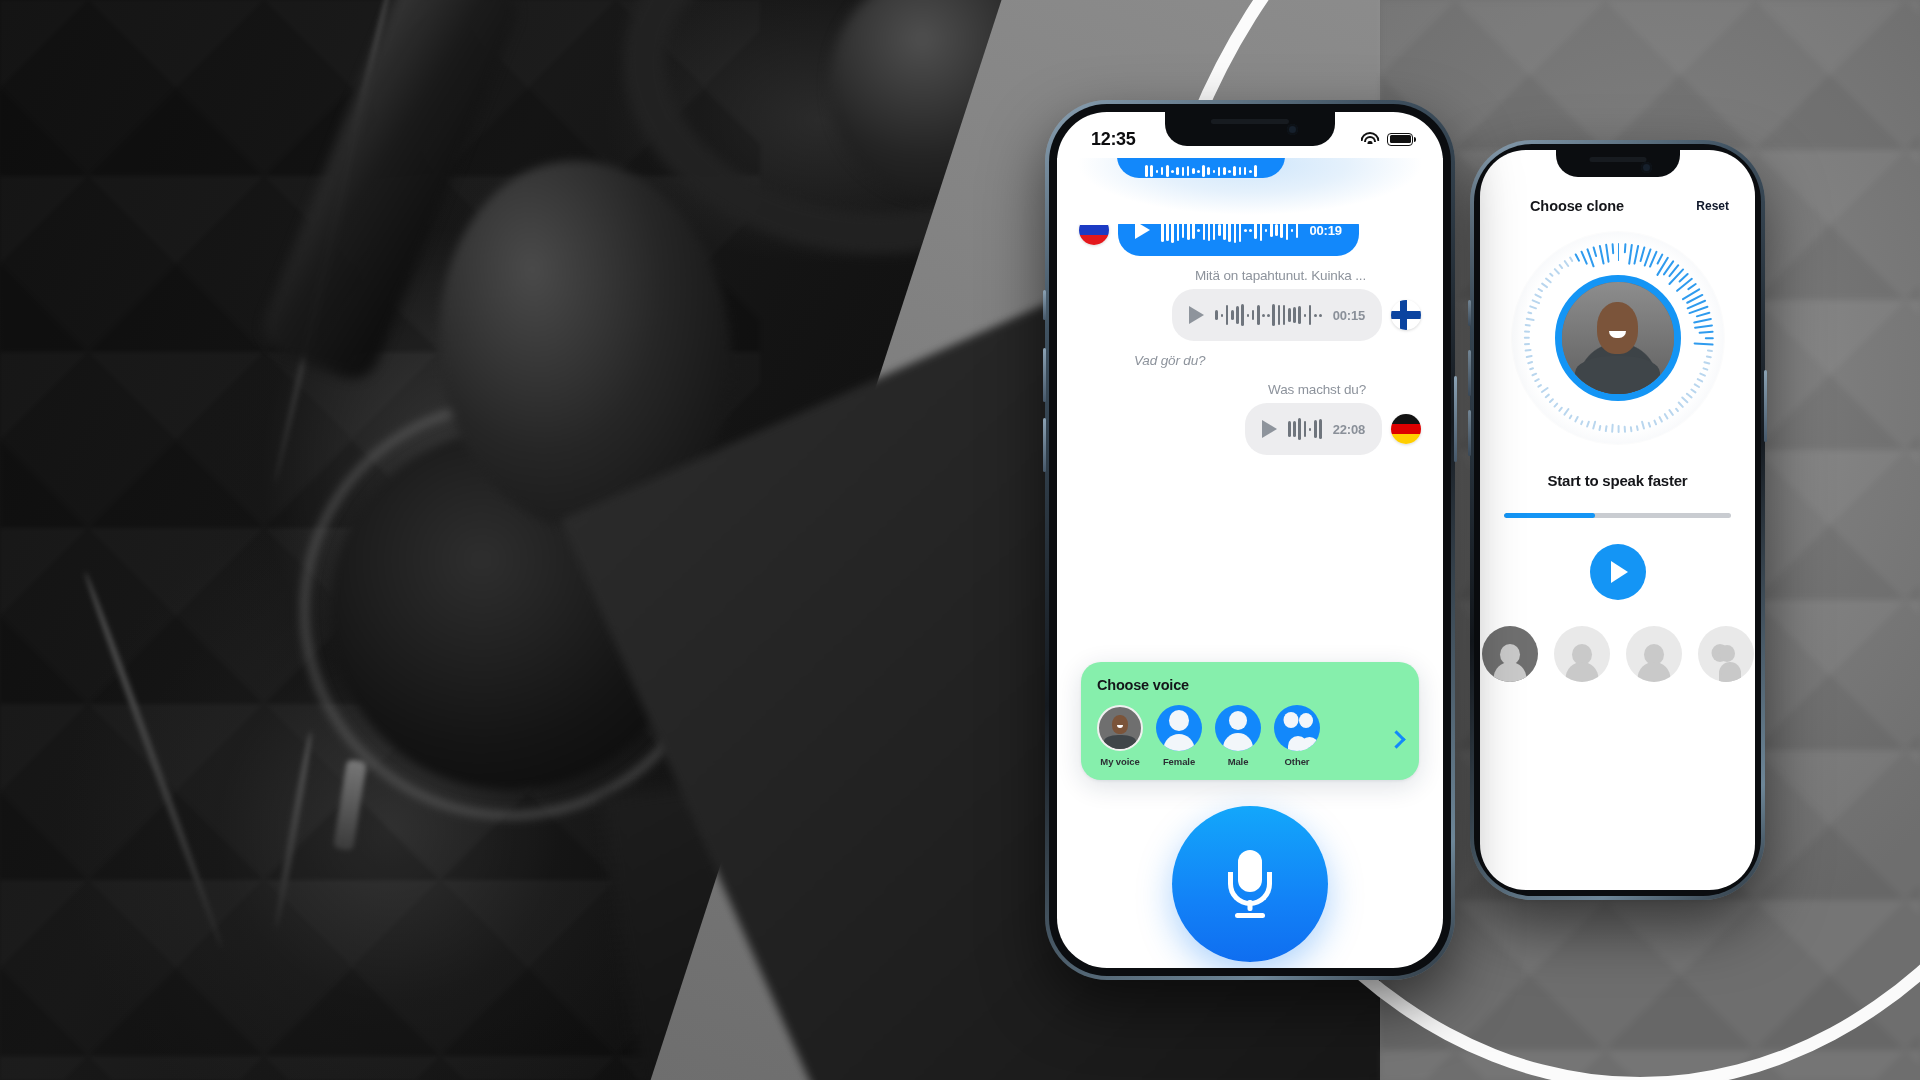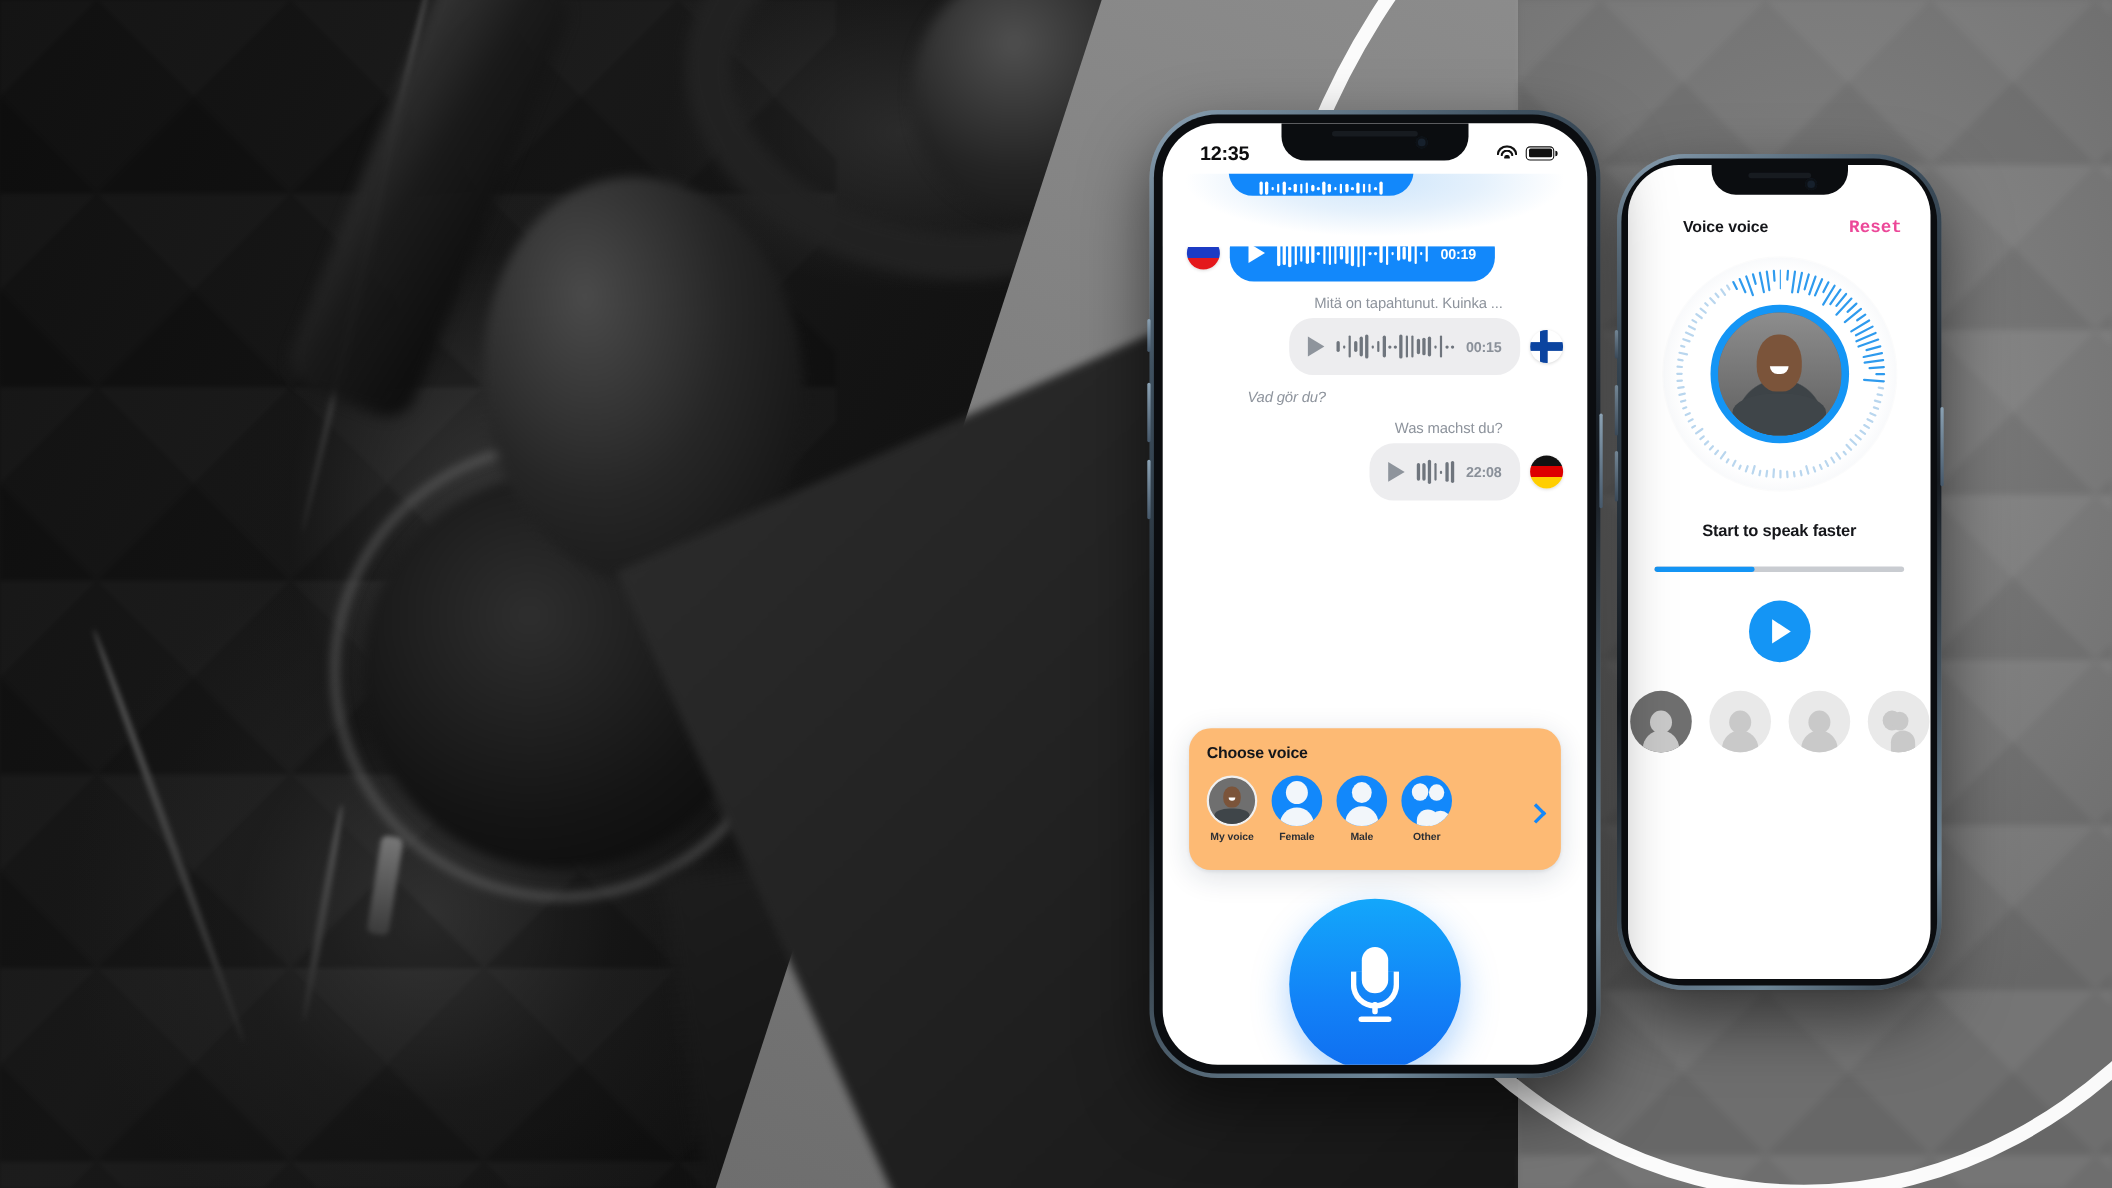--- a/index.html
+++ b/index.html
@@ -162,21 +162,21 @@
   
   #phone-clone { left:1470px; top:140px; width:295px; height:760px; z-index:5; }
   #phone-clone .notch { width:124px; height:27px; }
   #phone-clone .screen { inset:10px; border-radius:46px; }
   .clone-head {
     display:flex; align-items:center; justify-content:space-between;
     padding:48px 26px 0 26px;
   }
   .clone-title { font-size:14.5px; font-weight:700; color:#15161a; letter-spacing:-.1px;
                  margin-left:24px; }
-  .clone-reset { font-size:16px; font-weight:600; color:#ec4899;font-family:Liberation Mono, monospace; }
+  .clone-reset { font-size:12px; font-weight:600; color:#0f172a; }
 
   .clone-avatar-wrap {
     position:relative; width:100%; height:228px; margin-top:10px;
     display:flex; align-items:center; justify-content:center;
   }
   .halo-outer {
     position:absolute; width:212px; height:212px; border-radius:50%;
     background: radial-gradient(circle, #ffffff 62%, #f3f5f8 78%, #eceff4 100%);
     box-shadow: 0 0 0 1px rgba(0,0,0,.015);
   }
@@ -327,23 +327,23 @@
   .flag.fi::after  { content:""; position:absolute; left:31%; top:0; width:24%; height:100%;
                      background:#0b44a0; }
   .flag.se { background:#1b62b5; }
   .flag.se::before { content:""; position:absolute; left:0; top:38%; width:100%; height:24%;
                      background:#f7d417; }
   .flag.se::after  { content:""; position:absolute; left:28%; top:0; width:24%; height:100%;
                      background:#f7d417; }
   .flag.de { background: linear-gradient(#121212 0 33.3%, #dd0000 33.3% 66.6%, #ffce00 66.6% 100%); }
 
   .voice-card {
-    margin:6px 24px 0 24px; background:#fdba74; border-radius:20px;
+    margin:6px 24px 0 24px; background:#86efac; border-radius:20px;
     box-shadow: 0 6px 26px rgba(20,40,70,.14), 0 1px 3px rgba(20,40,70,.08);
-    padding:15px 16px 24px 16px;
+    padding:15px 16px 13px 16px;
   }
   .vc-title { font-size:14.5px; font-weight:700; color:#14161a; letter-spacing:-.2px; }
   .vc-list { display:flex; align-items:flex-start; gap:13px; margin-top:12px; }
   .vc-item { width:46px; text-align:center; }
   .vc-av { width:46px; height:46px; border-radius:50%; overflow:hidden; position:relative;
            background:#e9f4ff; display:flex; align-items:flex-end; justify-content:center; }
   .vc-av.blue { background:#1288fb; }
   .vc-av.blue .h { position:absolute; left:50%; transform:translateX(-50%); top:6px;
                    width:18px; height:19px; border-radius:50%; background:#f2f6fa; }
   .vc-av.blue .b { position:absolute; left:50%; transform:translateX(-50%); bottom:0;
@@ -412,21 +412,21 @@
   <div class="side-btn" style="left:-2px; top:270px; height:46px;"></div>
   <div class="side-btn" style="right:-2px; top:230px; height:72px;"></div>
 
   <div class="screen">
     <div class="notch">
       <div class="speaker"></div>
       <div class="cam"></div>
     </div>
 
     <div class="clone-head">
-      <div class="clone-title">Voice voice</div>
+      <div class="clone-title">Choose clone</div>
       <div class="clone-reset">Reset</div>
     </div>
 
     <div class="clone-avatar-wrap">
       <div class="halo-outer"></div>
       <div class="ticks" id="clone-ticks">
           <i style="transform:rotate(0deg);height:18.4px;background:#2f9bee"></i>
           <i style="transform:rotate(3.9130434782608696deg);height:10.2px;background:#2f9bee"></i>
           <i style="transform:rotate(7.826086956521739deg);height:20.9px;background:#2f9bee"></i>
           <i style="transform:rotate(11.73913043478261deg);height:19.8px;background:#2f9bee"></i>

